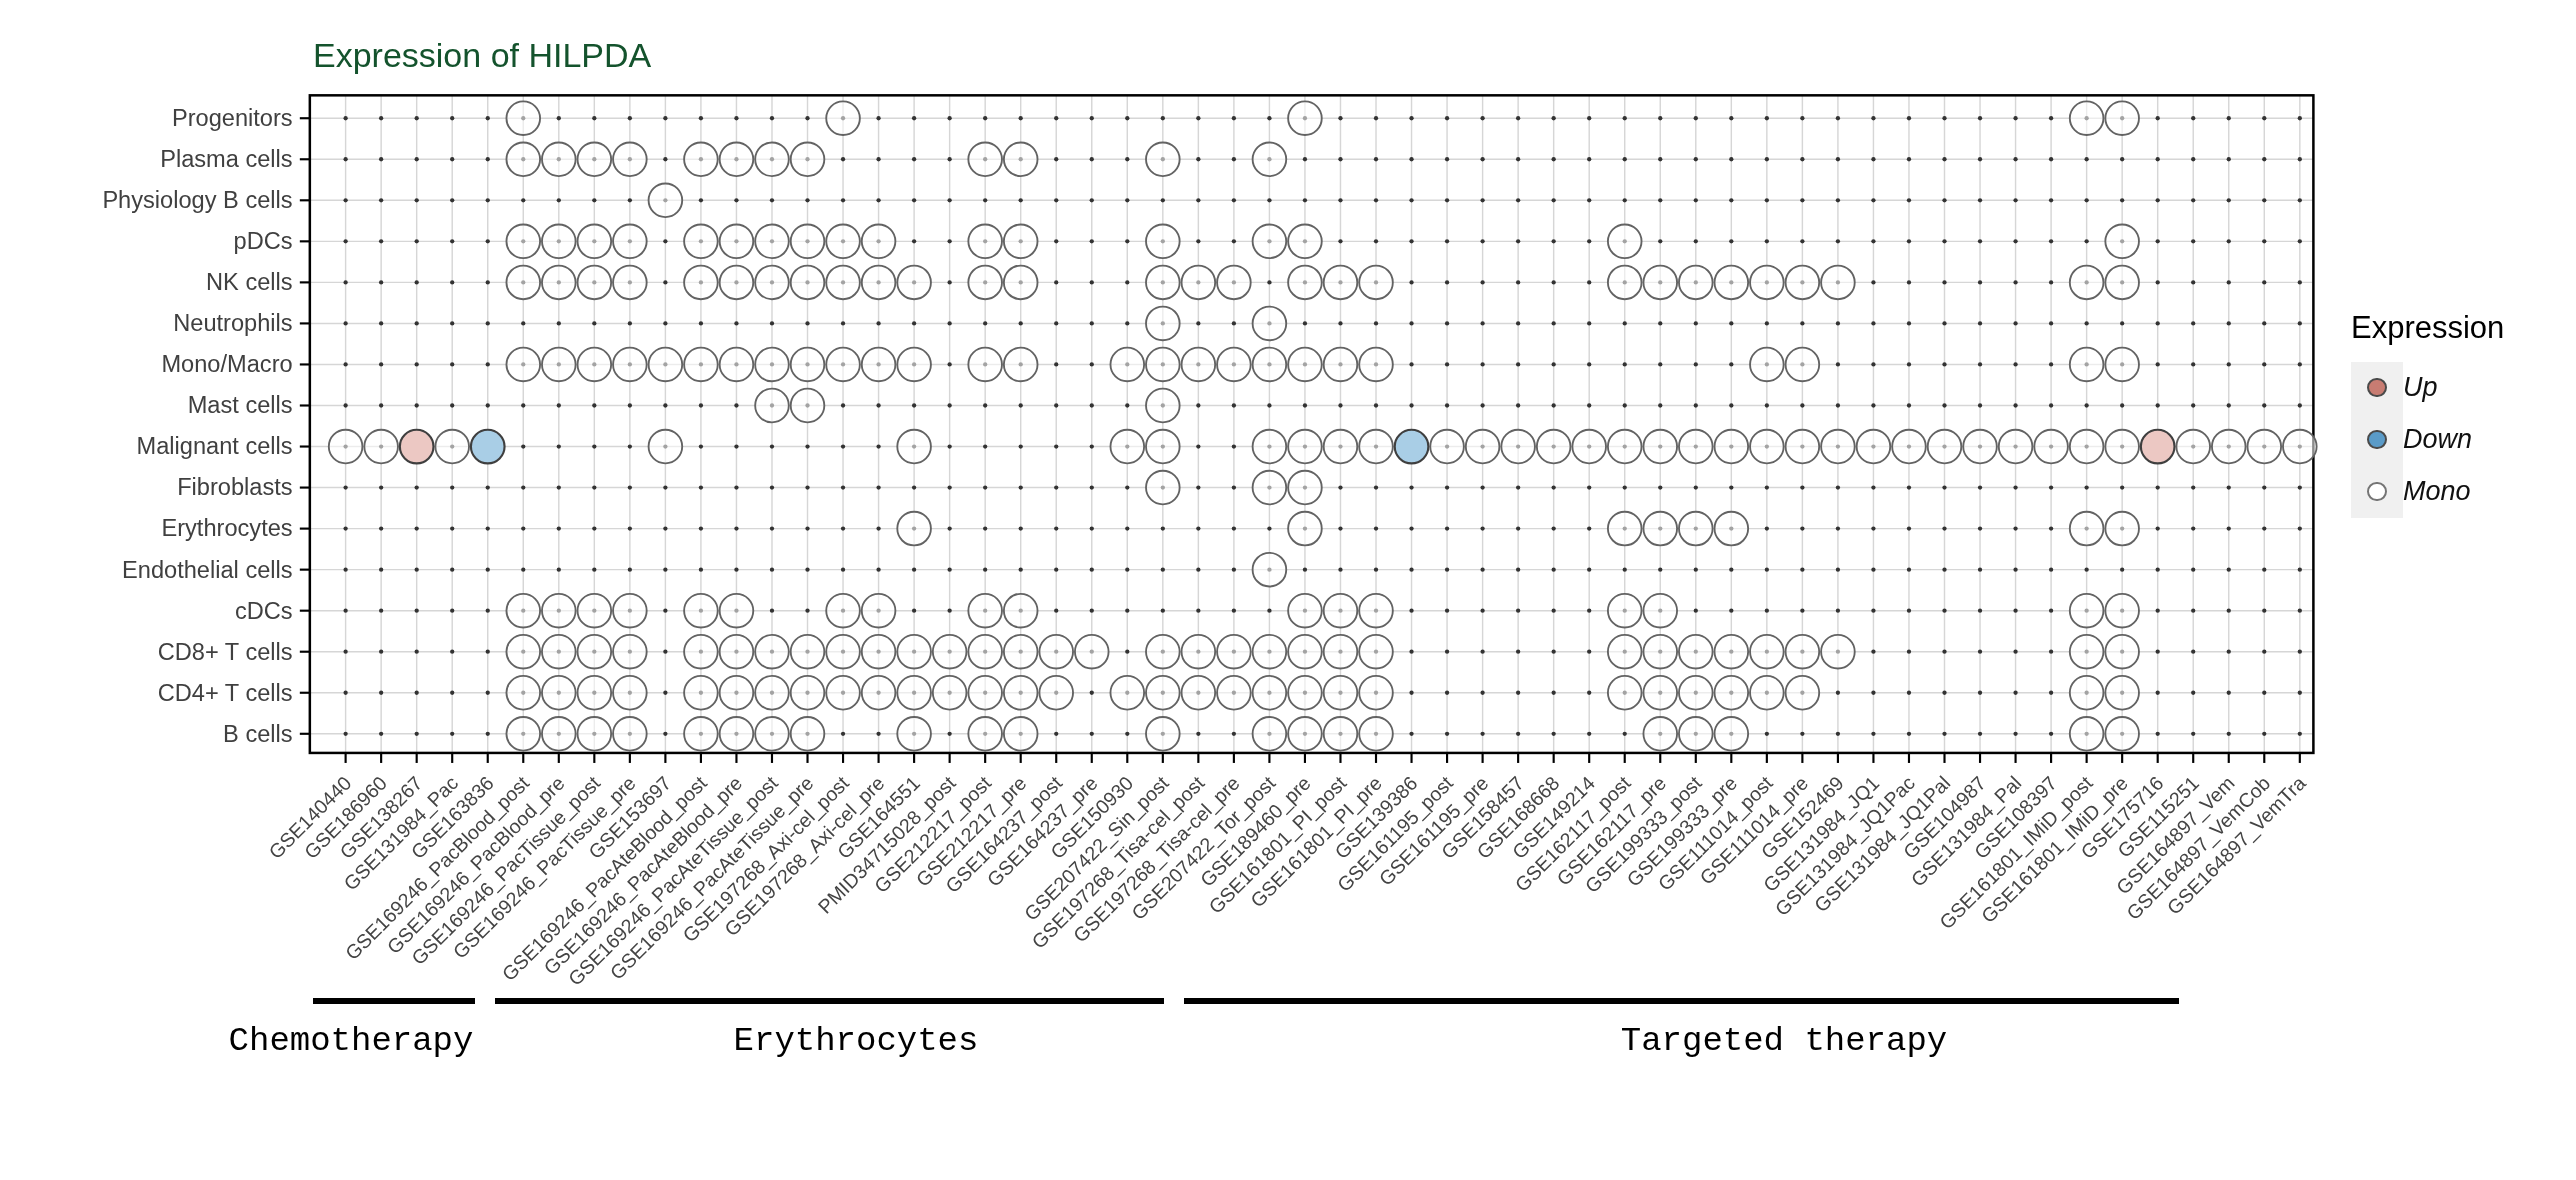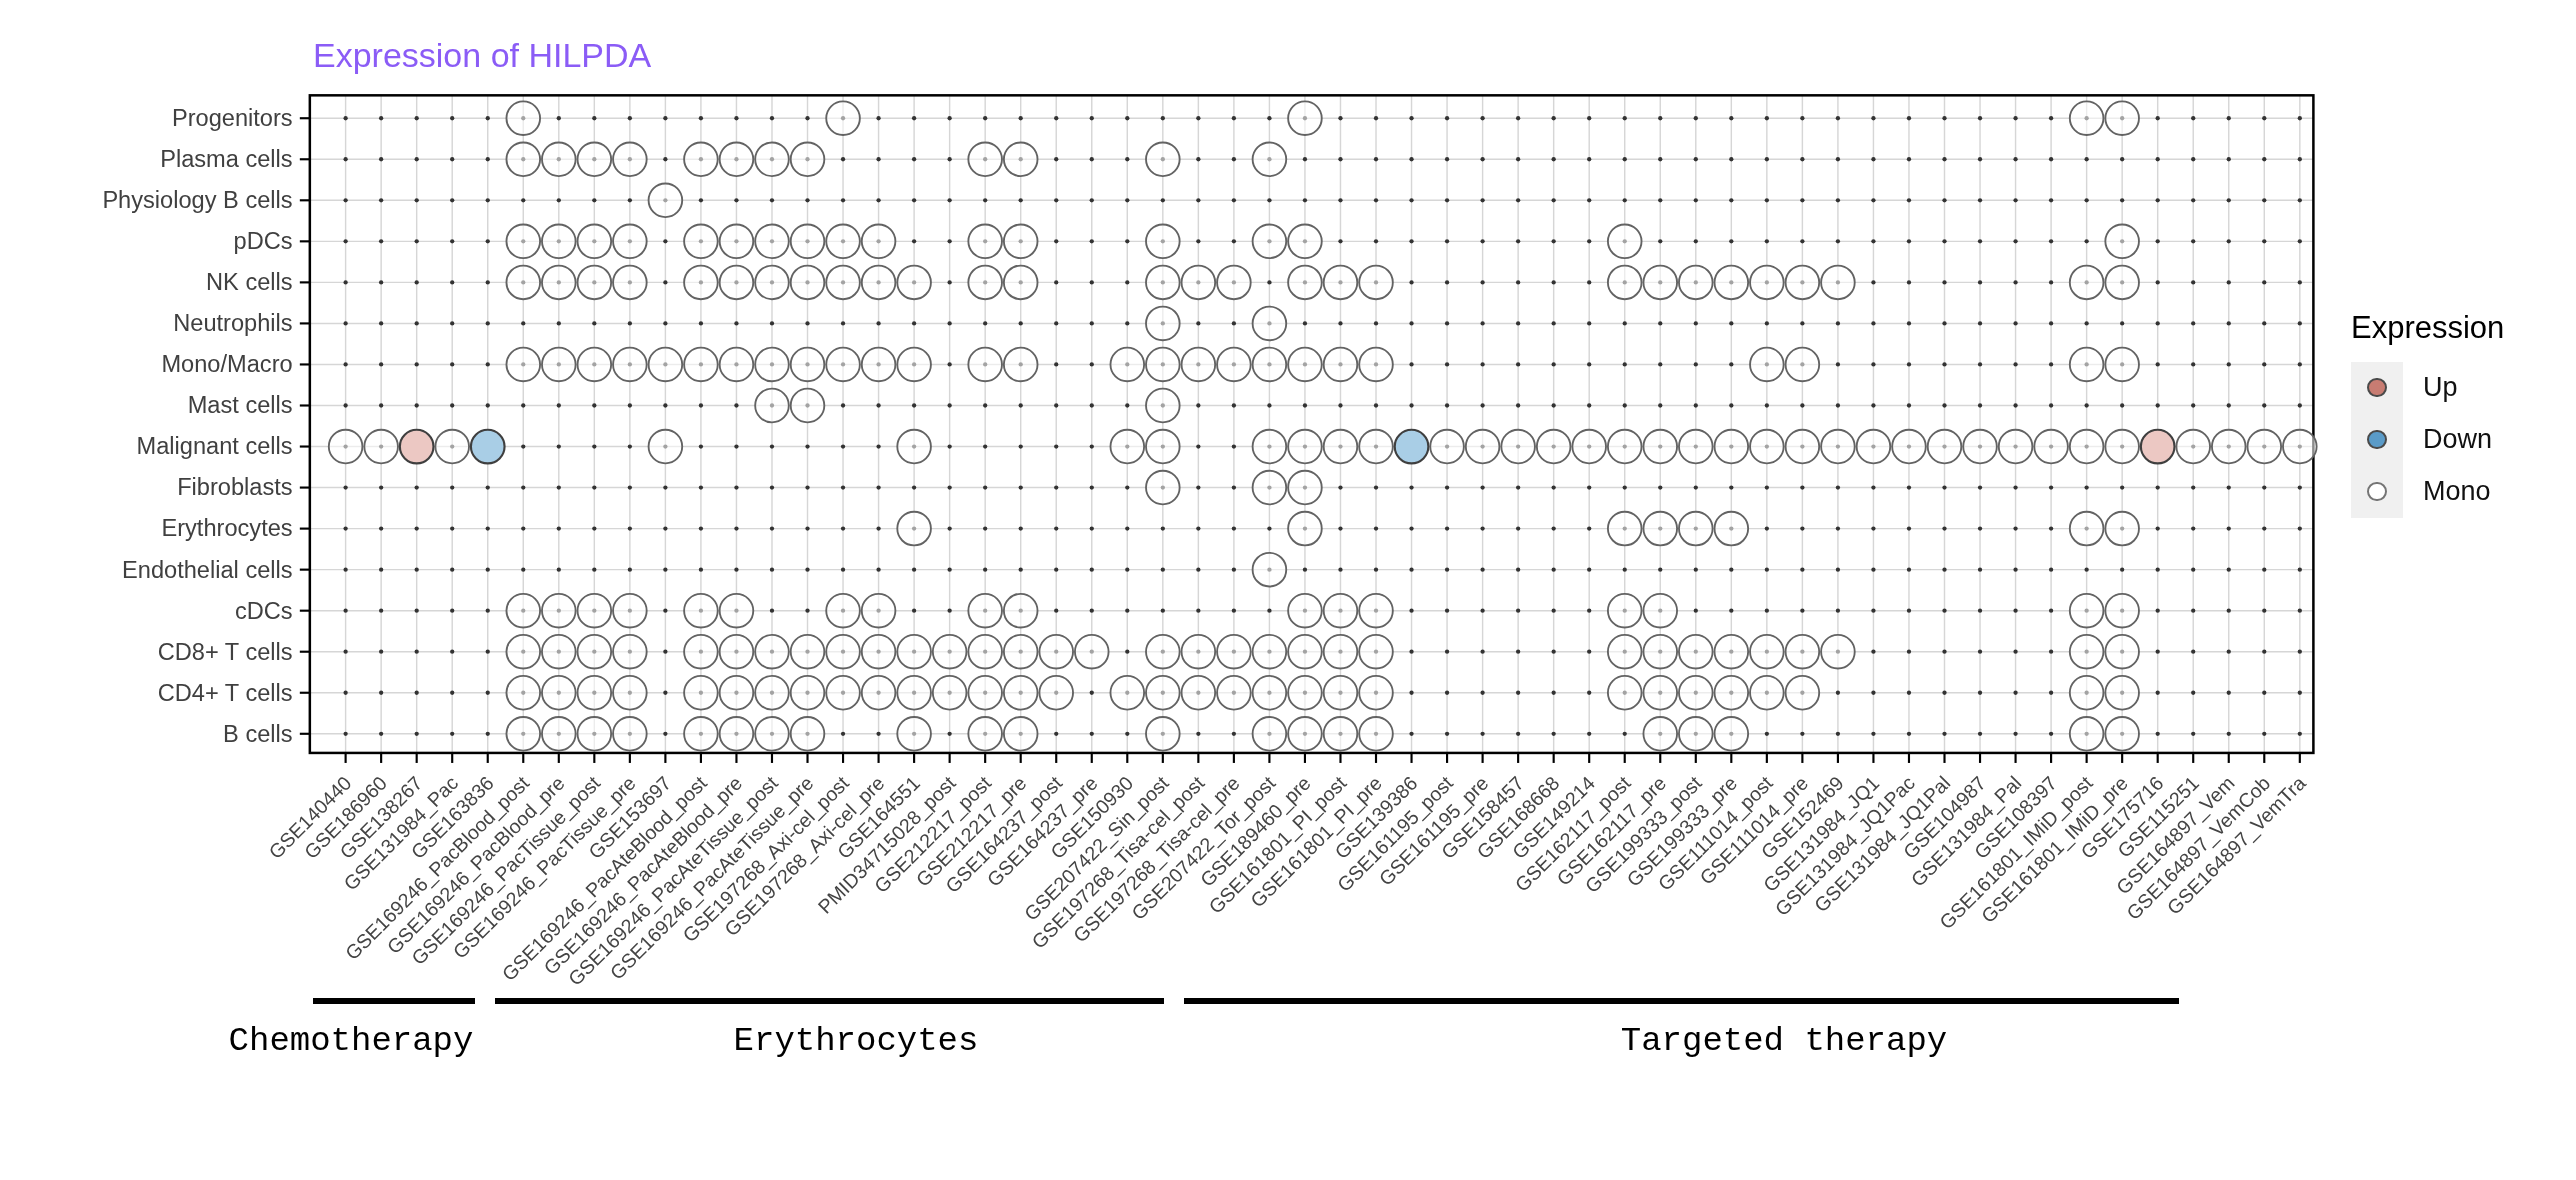--- a/index.html
+++ b/index.html
@@ -1,26 +1,26 @@
 <!DOCTYPE html>
 <html style="font-size:11.4px"><head>
 <meta charset="utf-8">
 <style>
   html,body{margin:0;padding:0;background:#ffffff;}
   body{width:2576px;height:1181px;position:relative;overflow:hidden;
        font-family:"Liberation Sans", sans-serif;}
-  .chart-title{position:absolute;left:313px;top:36px;font-size:34px;color:#8b5cf6;}
+  .chart-title{position:absolute;left:313px;top:36px;font-size:34px;color:#14532d;}
   #plot-svg{position:absolute;left:0;top:0;}
   .legend{position:absolute;left:2351px;top:310px;}
   .legend-title{font-size:31px;color:#000;margin-bottom:15.7px;}
   .legend-items{position:relative;}
   .legend-item{display:flex;align-items:center;height:52px;}
   .legend-key{width:52px;height:52px;background:#f0f0f0;display:flex;align-items:center;justify-content:center;}
   .legend-dot{width:19.3px;height:19.3px;border-radius:50%;box-sizing:border-box;border:2.1px solid #4a4a4a;}
-  .legend-label{font-size:27px;color:#111;margin-left:20px;}
+  .legend-label{font-size:27px;color:#111;font-style:italic;}
   .group-bar{position:absolute;top:998px;height:5.7px;background:#000;}
   .group-label{position:absolute;top:1022px;font-size:34px;color:#000;
                font-family:Liberation Mono, monospace;transform:translateX(-50%);white-space:nowrap;}
 </style>
 </head>
 <body>
 
 <div class="chart-title">Expression of HILPDA</div>
 
 <svg id="plot-svg" width="2576" height="1181" viewBox="0 0 3600 1650">

